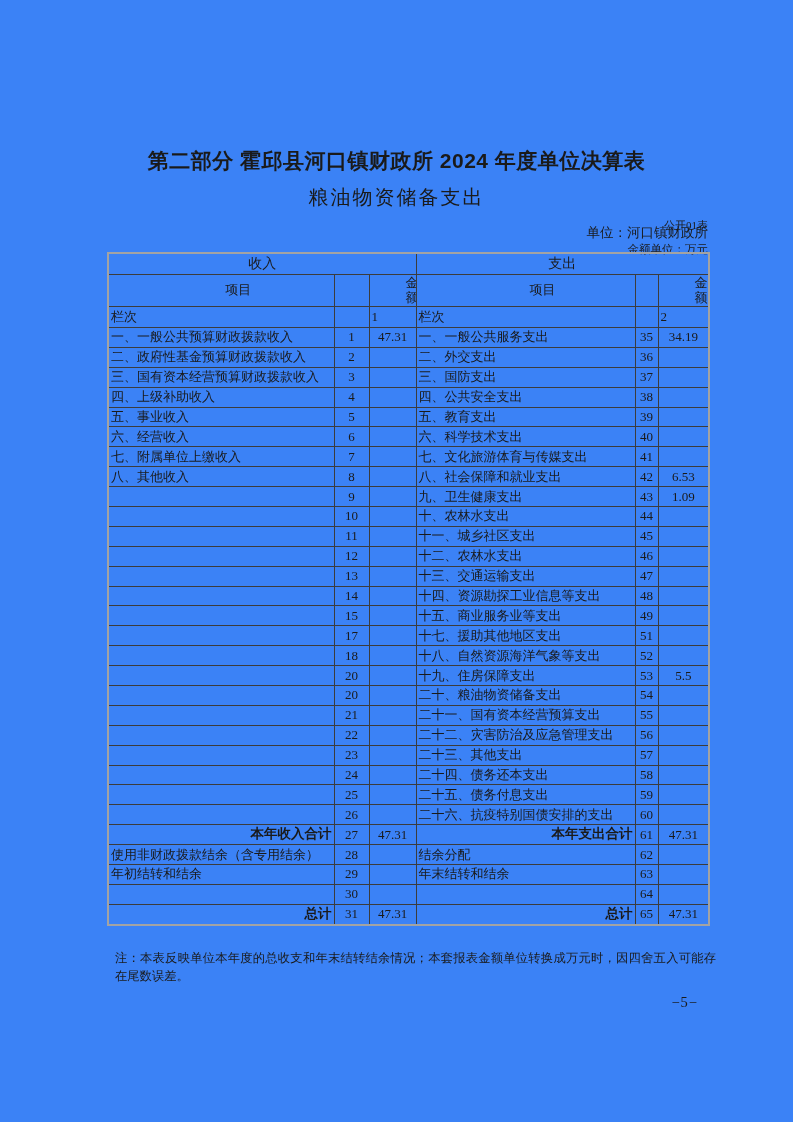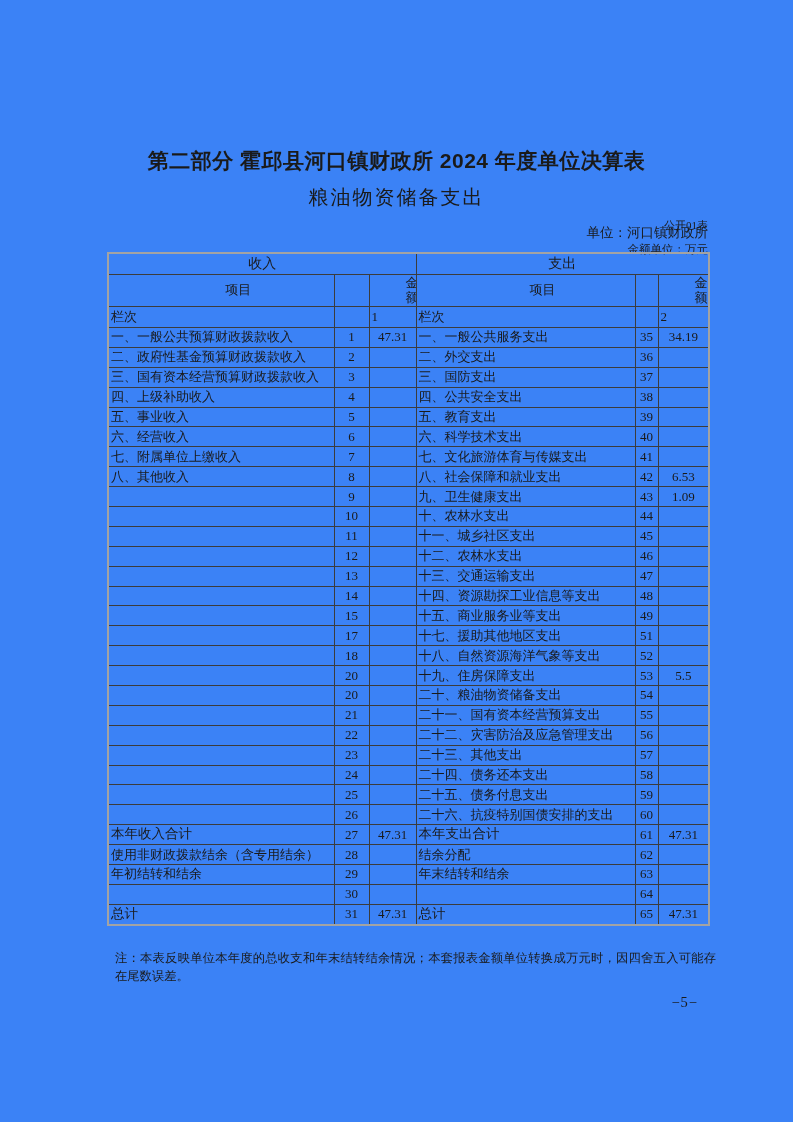--- a/index.html
+++ b/index.html
@@ -65,21 +65,21 @@
   }
   thead tr.sec-row th { height: 20px; font-size: 14px; text-align: center; }
   thead tr.col-row th { height: 31px; text-align: center; padding-left: 36px; }
   thead tr.idx-row th { height: 20px; text-align: left; margin-top: 40px; }
   thead th.wrapnum { white-space: normal; word-break: break-all; padding: 0 1px; }
   tbody td { height: 18.9px; white-space: nowrap; }
   td.c-item { text-align: left; padding-left: 3px; }
   td.c-line { text-align: center; padding: 0 1px; }
   td.c-amt  { text-align: center; padding: 0 1px; }
   tr.total-row td { border-top: 1.8px solid #000; }
-  tr.total-row td.c-item { text-align: left; font-weight: 400; font-size: 13.5px; }
+  tr.total-row td.c-item { text-align: right; font-weight: 700; font-size: 13.5px; }
   .note {
     position: absolute;
     top: 949px; left: 115px; width: 601px;
     font-size: 12.3px;
     line-height: 1.5;
     text-align: justify;
   }
   .page-number {
     position: absolute;
     top: 994px; right: 95px;

